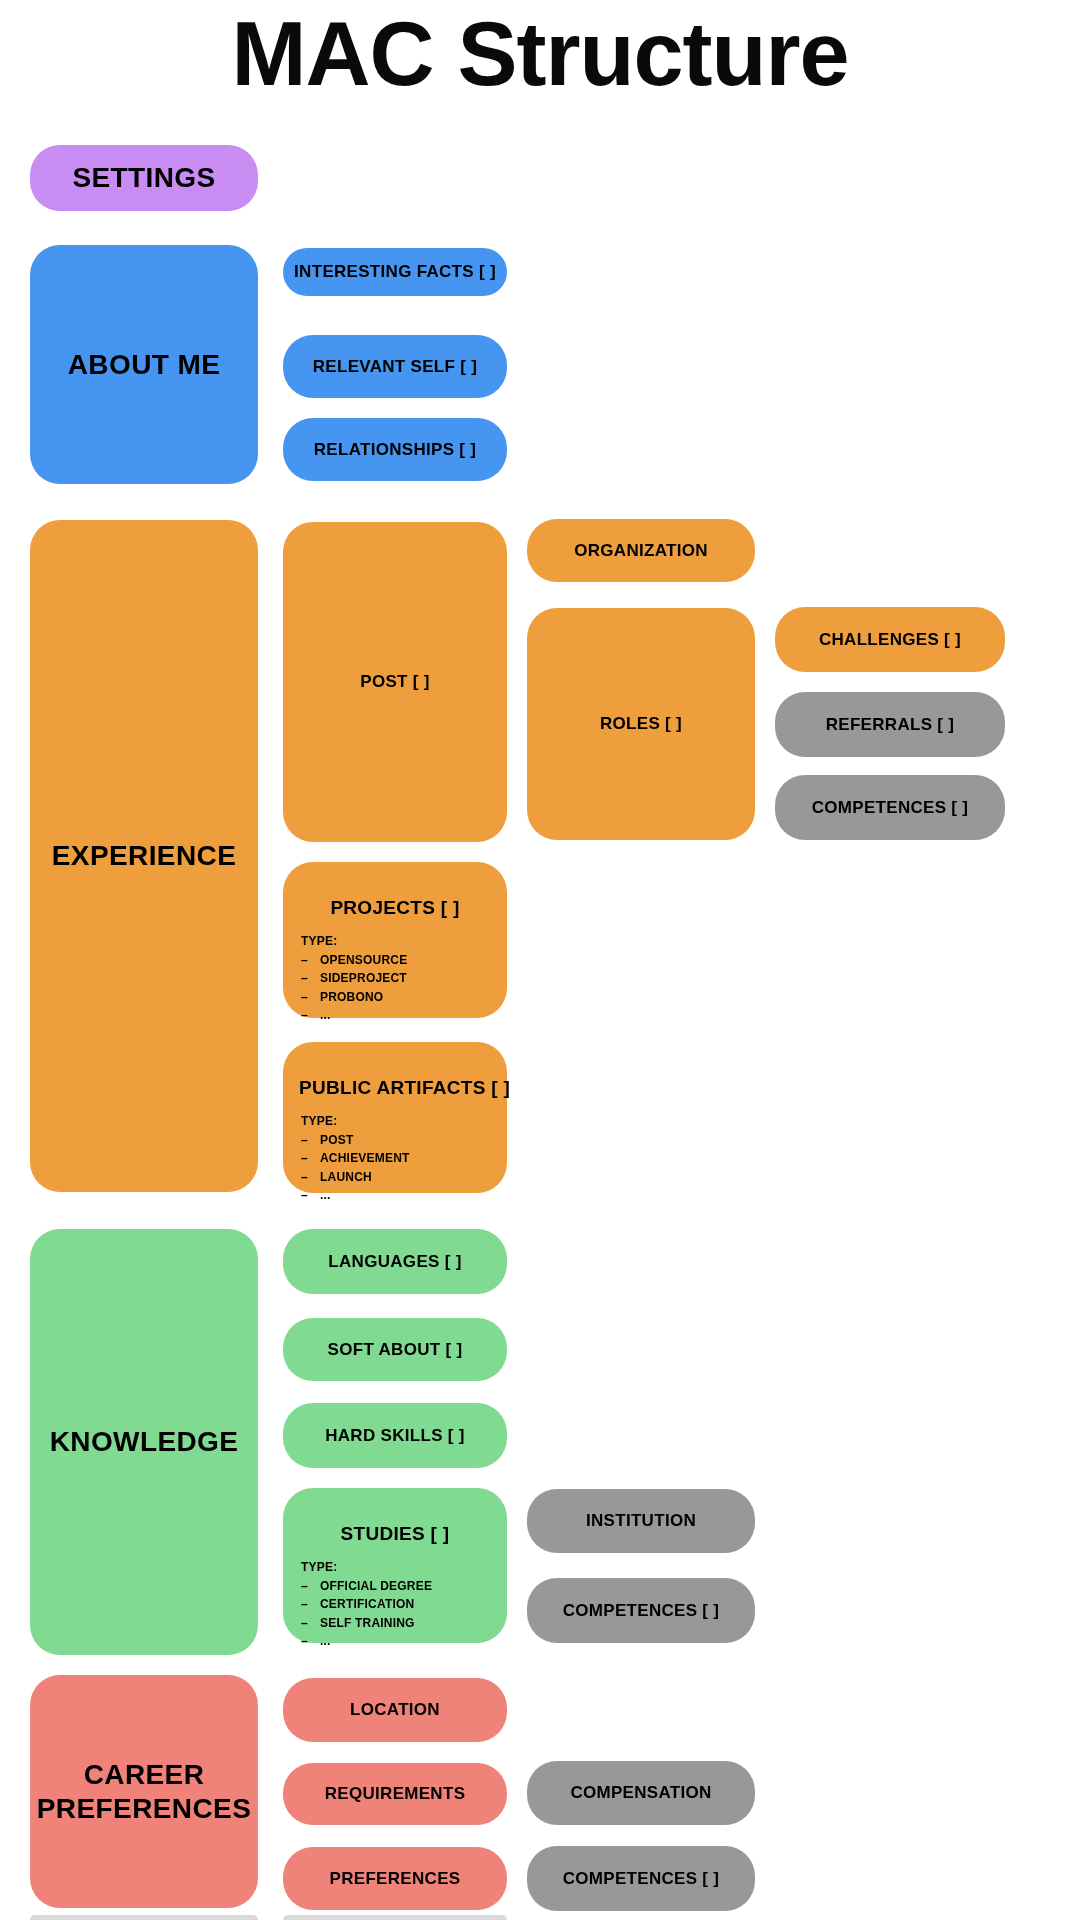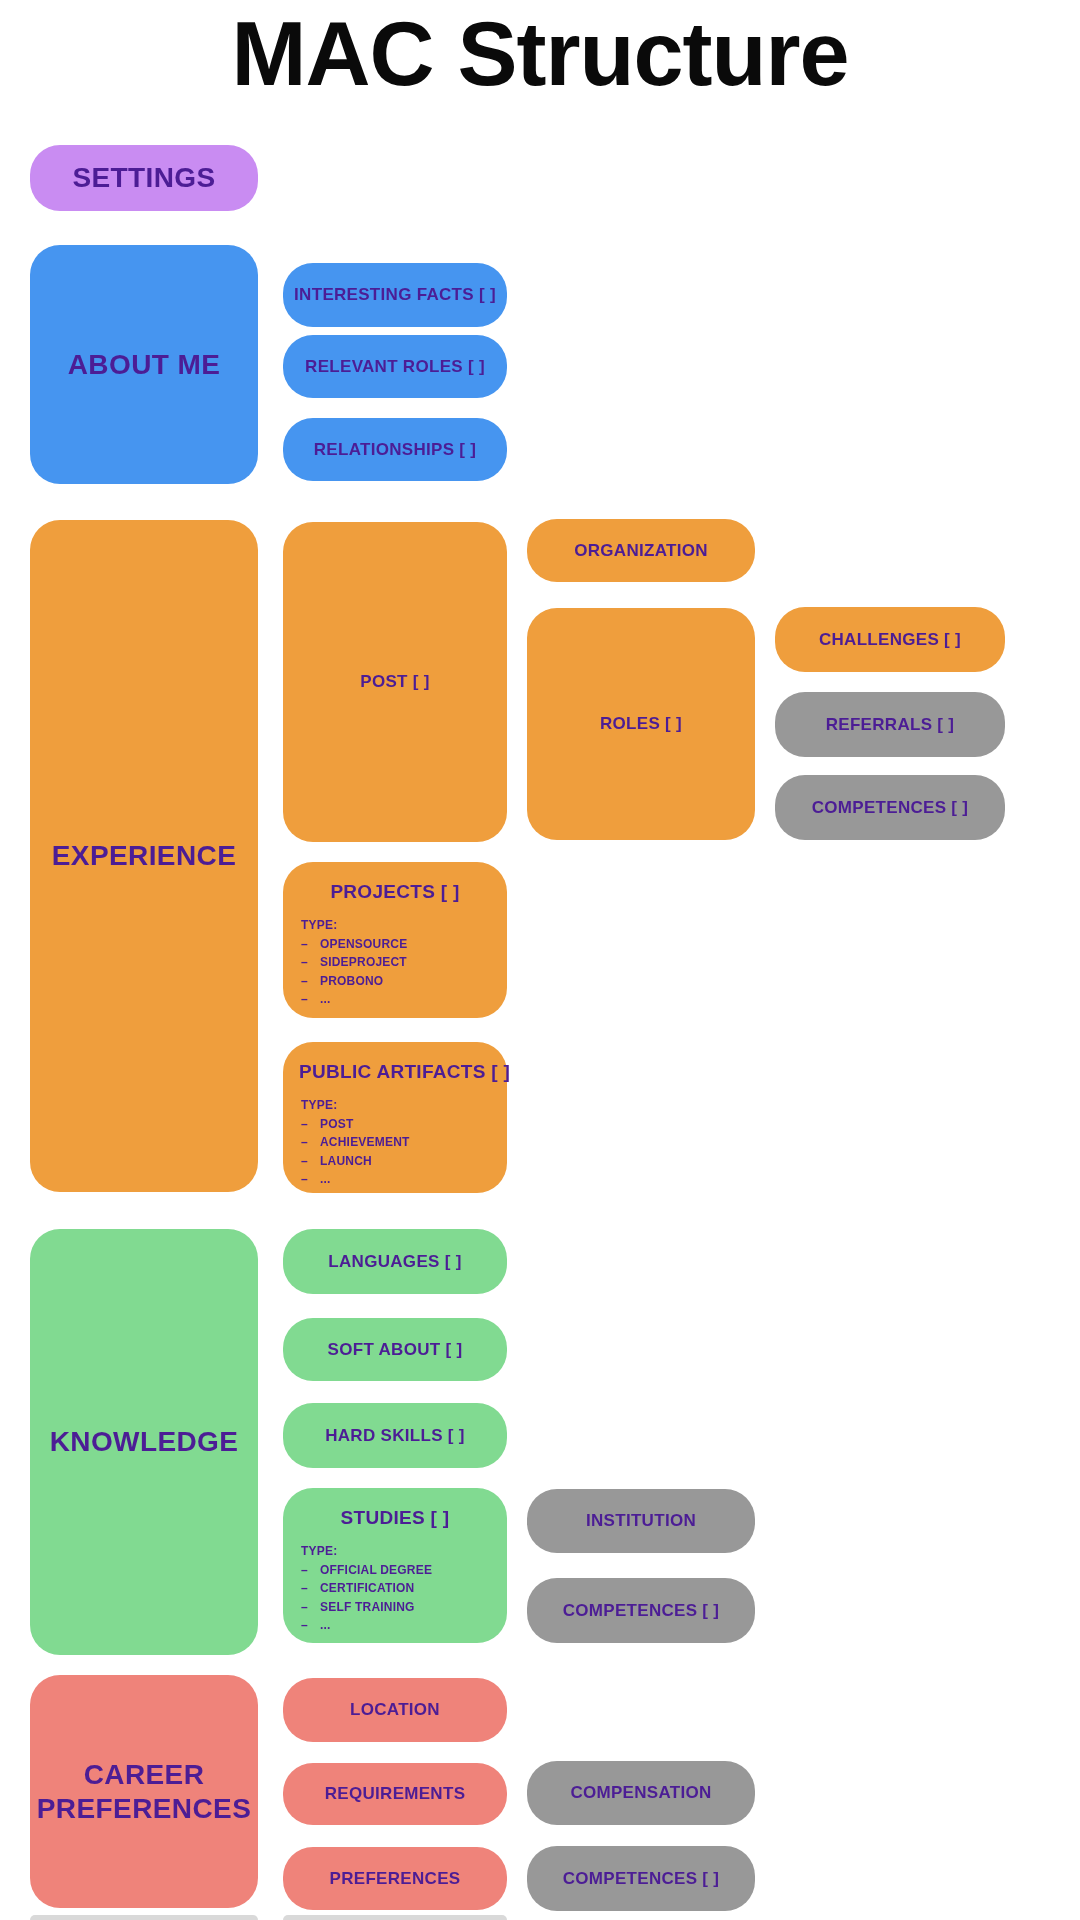--- a/index.html
+++ b/index.html
@@ -6,55 +6,55 @@
   .canvas{
     position:relative;width:1080px;height:1920px;background:#ffffff;
     font-family:"Liberation Sans", sans-serif;overflow:hidden;
   }
   .page-title{
     position:absolute;top:0;left:0;width:100%;height:108px;
     display:flex;align-items:center;justify-content:center;
     font-size:90px;font-weight:bold;letter-spacing:-1px;
   }
   .box{
-    position:absolute;border-radius:30px;color:#4c1d95;
+    position:absolute;border-radius:30px;color:#000000;
     display:flex;align-items:center;justify-content:center;
     text-align:center;font-weight:bold;box-sizing:border-box;
   }
   .c1{left:30px;width:228px;}
   .c2{left:283px;width:224px;}
   .c3{left:527px;width:228px;}
   .c4{left:775px;width:230px;}
   .lg{font-size:28px;line-height:1.18;letter-spacing:.4px;padding:0 10px;}
   .md{font-size:17px;letter-spacing:.3px;white-space:nowrap;}
-  .detail{display:block;padding:0 16px;}
+  .detail{display:block;padding:16px 16px;}
   .dtitle{margin-top:19px;text-align:center;font-size:19px;letter-spacing:.3px;white-space:nowrap;}
   .dlist{margin:13px 0 0 2px;font-size:12px;line-height:1.55;text-align:left;letter-spacing:.2px;}
   .dlist .item::before{content:"–";display:inline-block;width:19px;}
   .sliver{position:absolute;top:1915px;height:5px;border-radius:30px 30px 0 0;background:#d9d9d9;}
 </style>
 </head>
 <body>
 
 <div class="canvas">
 
   <div class="page-title" style="color: rgb(10, 10, 10);">MAC Structure</div>
 
   <div class="box c1 lg" style="top: 145px; height: 66px; background-color: rgb(201, 140, 242);">
     <span>SETTINGS</span>
   </div>
 
   <div class="box c1 lg" style="top: 245px; height: 239px; background-color: rgb(70, 149, 240);">
     <span>ABOUT ME</span>
   </div>
-  <div class="box c2 md" style="top: 263px; height: 64px; background-color: rgb(70, 149, 240);">
+  <div class="box c2 md" style="top: 248px; height: 48px; background-color: rgb(70, 149, 240);">
     <span>INTERESTING FACTS [ ]</span>
   </div>
   <div class="box c2 md" style="top: 335px; height: 63px; background-color: rgb(70, 149, 240);">
-    <span>RELEVANT ROLES [ ]</span>
+    <span>RELEVANT SELF [ ]</span>
   </div>
   <div class="box c2 md" style="top: 418px; height: 63px; background-color: rgb(70, 149, 240);">
     <span>RELATIONSHIPS [ ]</span>
   </div>
 
   <div class="box c1 lg" style="top: 520px; height: 672px; background-color: rgb(239, 158, 61);">
     <span>EXPERIENCE</span>
   </div>
   <div class="box c2 md" style="top: 522px; height: 320px; background-color: rgb(239, 158, 61);">
     <span>POST [ ]</span>

